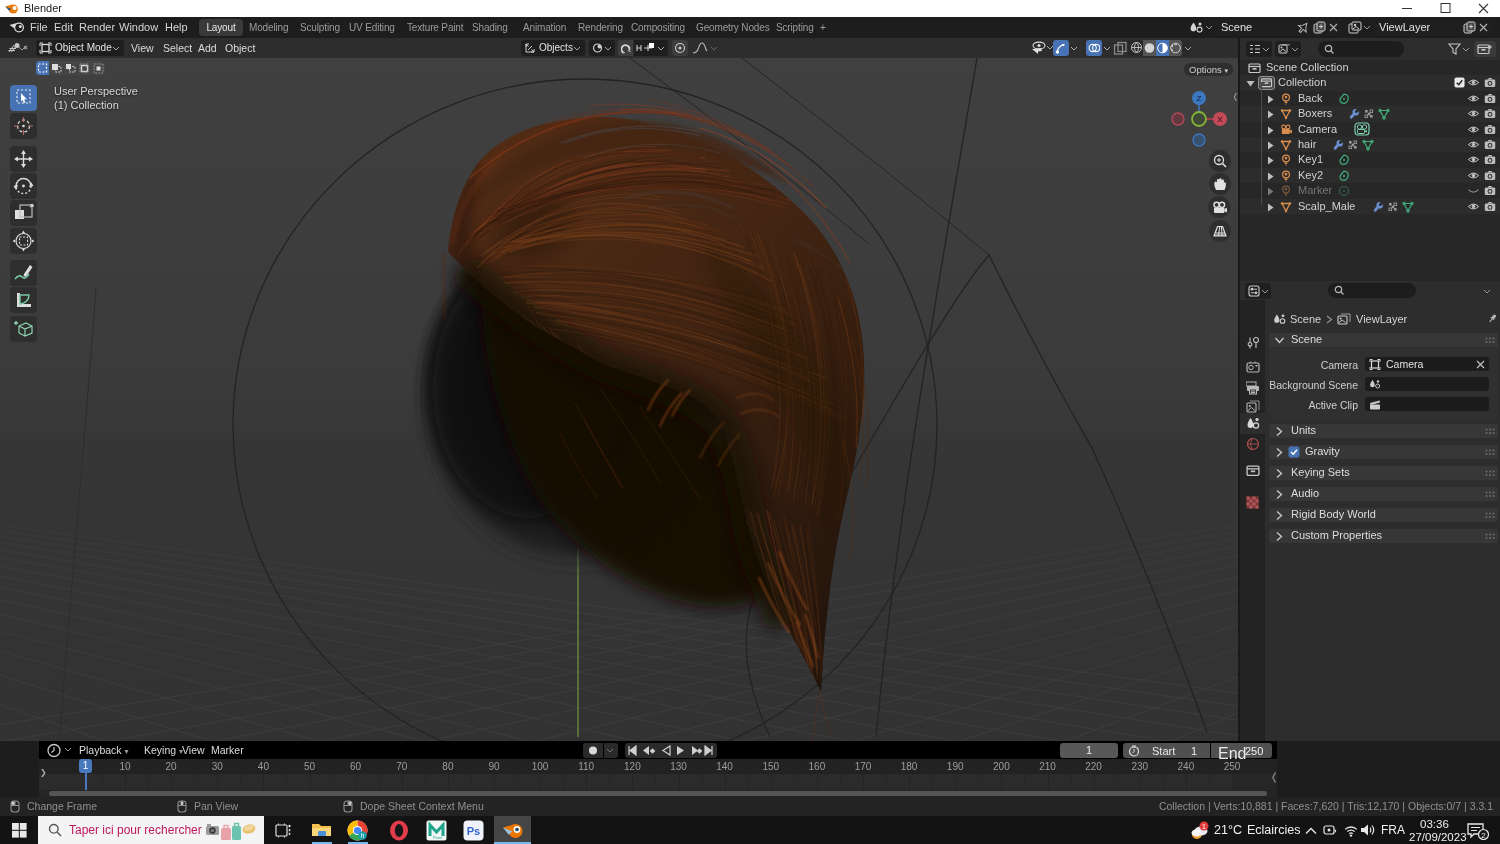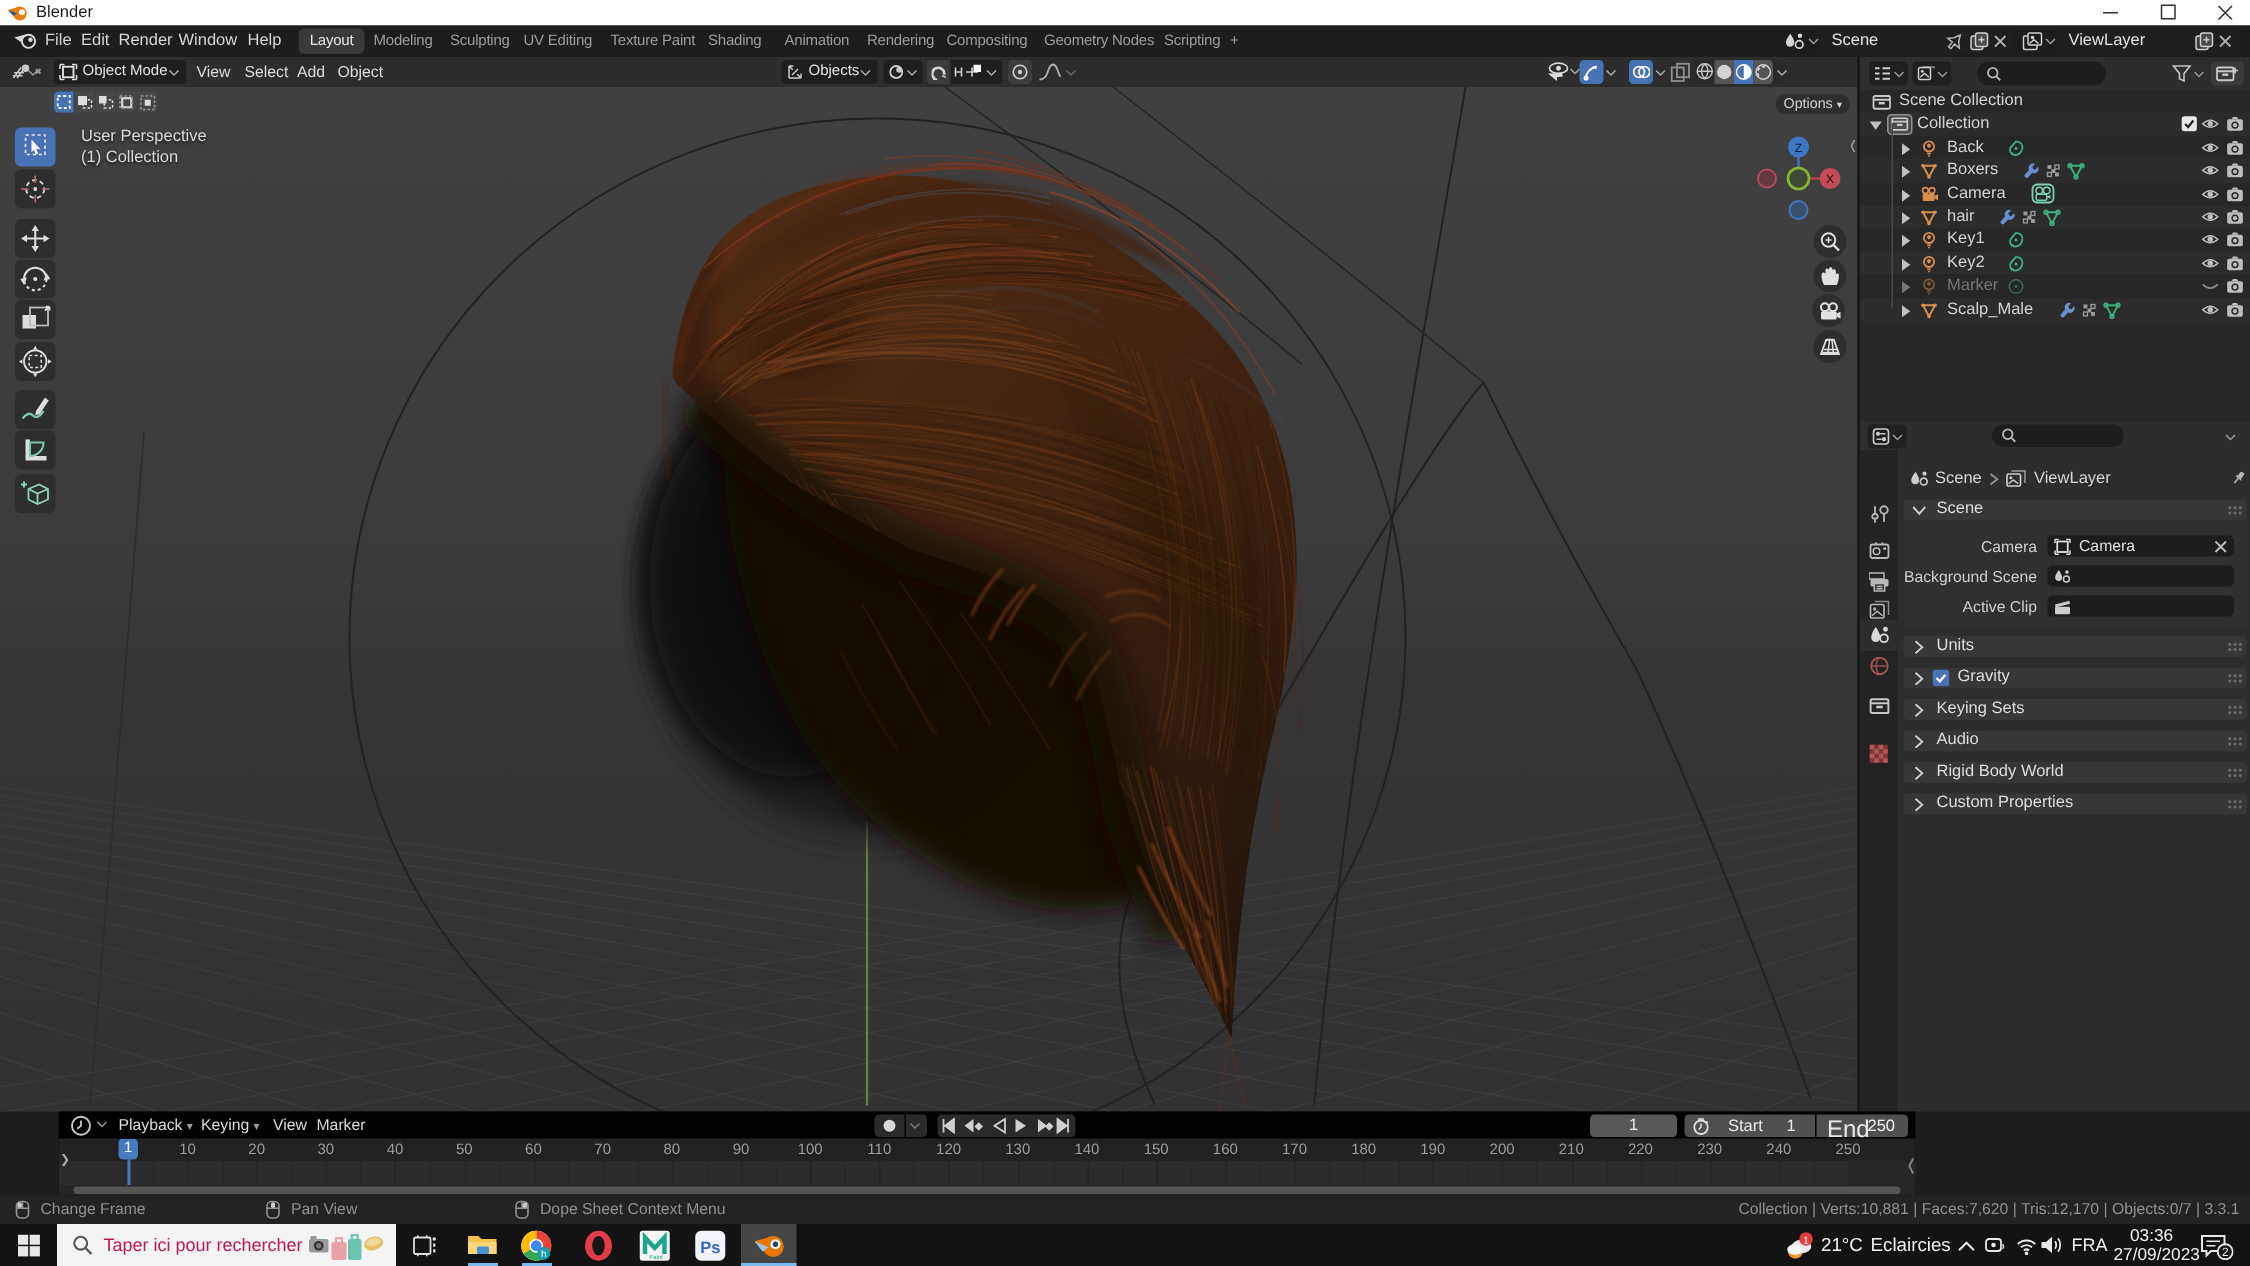--- a/index.html
+++ b/index.html
@@ -1317,21 +1317,21 @@
 </div>
 </div>
 
 <div id="timeline">
 <svg class="abs" style="left:7px;top:2px" width="26" height="15">
         <circle cx="8" cy="7.5" r="6" fill="none" stroke="#c8c8c8" stroke-width="1.3"></circle>
         <path d="M8,4 V7.5 L5.5,9.5" stroke="#c8c8c8" fill="none" stroke-width="1.2"></path>
         <path d="M19,5 l3,3 3,-3" stroke="#999" fill="none"></path>
       </svg>
 <div class="vh-txt" style="left:40px;top:3px">Playback <span style="font-size:8px;color:#999">▾</span></div>
-<div class="vh-txt" style="left:95px;top:3px">Keying <span style="font-size:8px;color:#999">▾</span></div>
+<div class="vh-txt" style="left:105px;top:3px">Keying <span style="font-size:8px;color:#999">▾</span></div>
 <div class="vh-txt" style="left:143px;top:3px">View</div>
 <div class="vh-txt" style="left:172px;top:3px">Marker</div>
 <div class="abs" style="left:544px;top:2px;width:20px;height:15px;background:#2a2a2a;border-radius:3px 0 0 3px"></div>
 <svg class="abs" style="left:549px;top:5px" width="10" height="10">
         <circle cx="5" cy="4.5" r="4" fill="#d8d8d8"></circle>
       </svg>
 <div class="abs" style="left:565px;top:2px;width:14px;height:15px;background:#2a2a2a;border-radius:0 3px 3px 0"></div>
 <svg class="abs" style="left:567px;top:7px" width="8" height="6">
         <path d="M1,1 L4,4 L7,1" stroke="#777" fill="none"></path>
       </svg>

